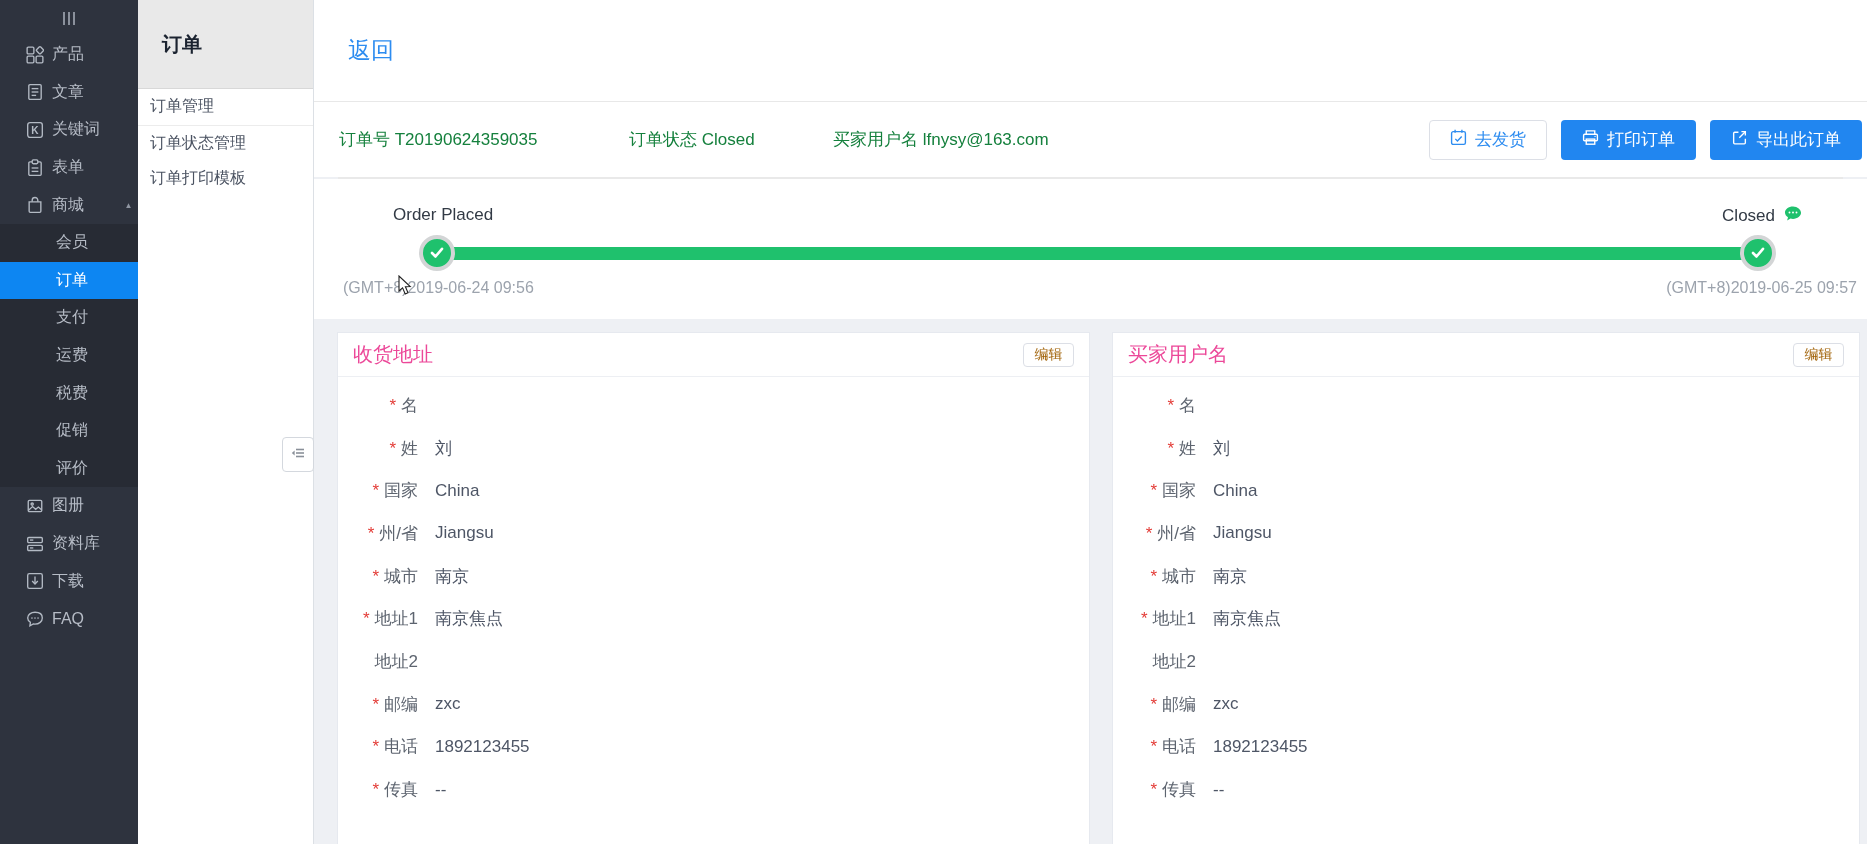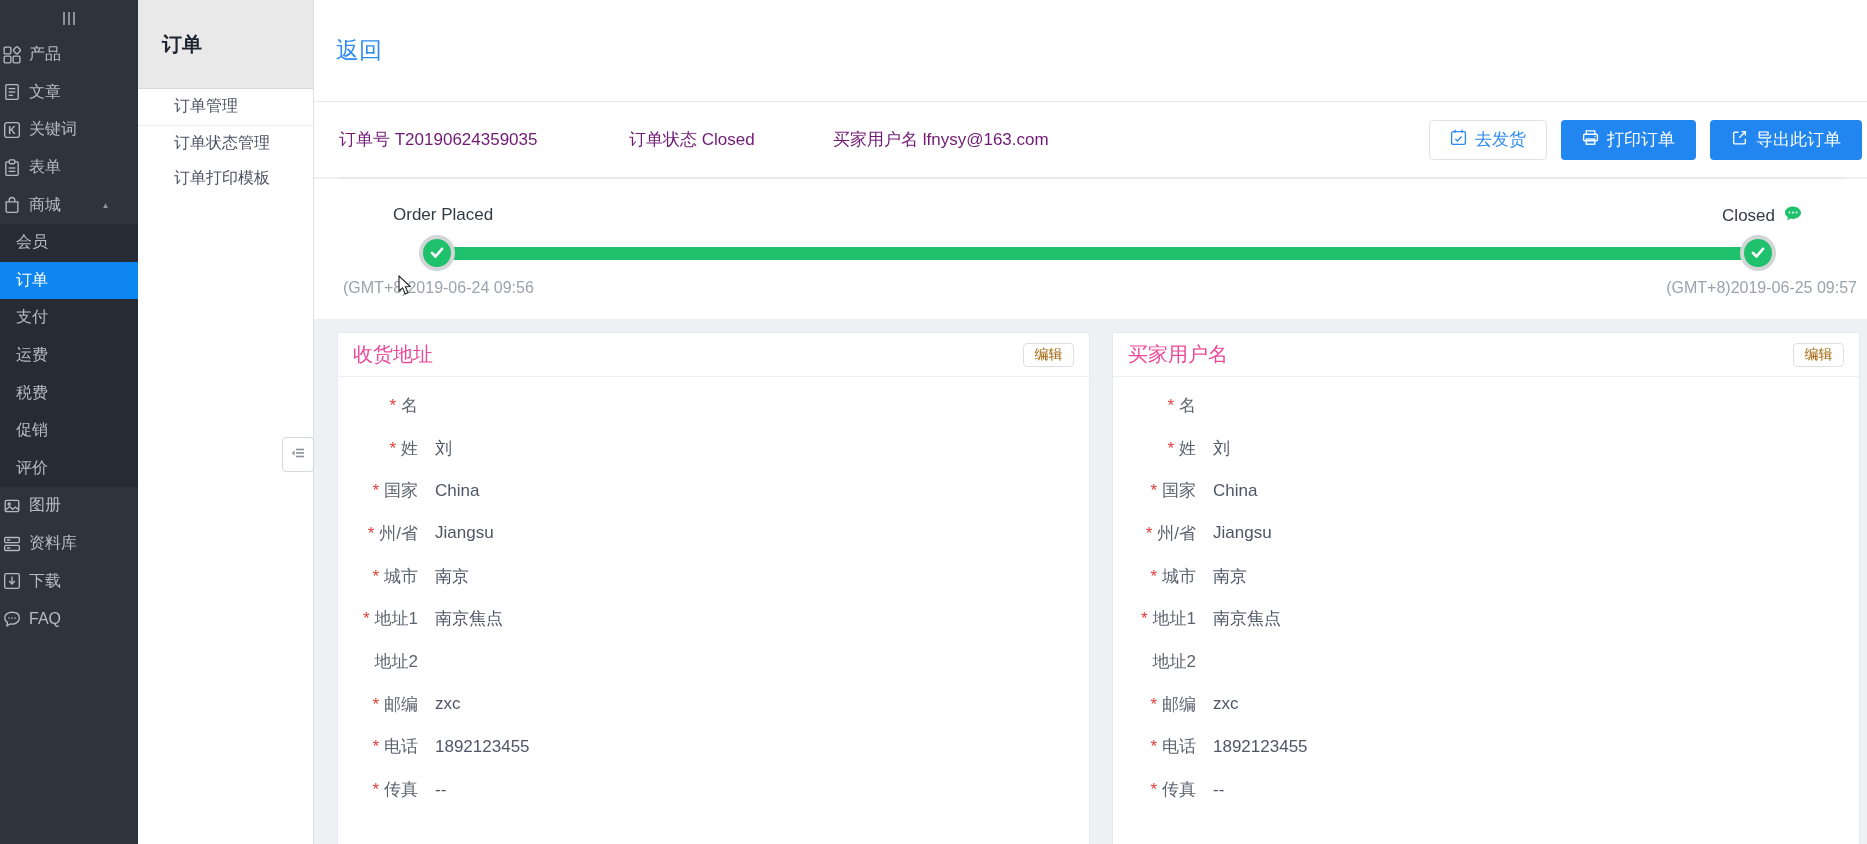--- a/index.html
+++ b/index.html
@@ -3,49 +3,49 @@
 <meta charset="utf-8">
 <style>
   html,body{margin:0;padding:0}
   body{width:1867px;height:844px;position:relative;overflow:hidden;background:#eef0f4;
        font-family:"Liberation Sans","DejaVu Sans",sans-serif;}
   
   .sidebar{position:absolute;left:0;top:0;width:138px;height:844px;background:#2e333e;
            display:flex;flex-direction:column}
   .grip{height:36px;display:flex;align-items:center;justify-content:center;gap:3px;cursor:pointer;flex:none}
   .grip i{width:2px;height:13px;background:#8b919c;display:block}
-  .s-item{height:37.6px;display:flex;align-items:center;padding-left:3px;color:#b6bcc6;
+  .s-item{height:37.6px;display:flex;align-items:center;padding-left:26px;color:#b6bcc6;
           font-size:16px;cursor:pointer;flex:none;white-space:nowrap}
-  .s-item.sub{padding-left:16px}
+  .s-item.sub{padding-left:56px}
   .s-item.active{background:#0d86f2;color:#fff}
   .s-icon{width:18px;height:18px;margin-right:8px;display:flex;flex:none}
   .s-icon svg{width:18px;height:18px}
   .s-sub{background:#272b34}
   .caret{margin-left:40px;font-size:9px;color:#8f96a1;transform:scale(.9)}
   .s-bottom{flex:1;background:#3b4150}
   
   .subnav{position:absolute;left:138px;top:0;width:175px;height:844px;background:#fff;
           border-right:1px solid #dce0e5}
   .subnav-header{height:88px;background:#e9e9e9;border-bottom:1px solid #d8d8d8;display:flex;
                  align-items:center;padding-left:24px;font-size:20px;font-weight:bold;color:#1b2330}
-  .subnav-item{height:35.5px;display:flex;align-items:center;padding-left:36px;font-size:16px;
+  .subnav-item{height:35.5px;display:flex;align-items:center;padding-left:12px;font-size:16px;
                color:#4b5362;cursor:pointer}
   .subnav-item.first{border-bottom:1px solid #ececec}
   
   .toggle{position:absolute;left:282px;top:437px;width:30px;height:33px;background:#fff;
           border:1px solid #d4d8de;border-radius:4px;display:flex;align-items:center;
           justify-content:center;z-index:5;cursor:pointer}
   
   .main{position:absolute;left:314px;top:0;right:0;height:844px;display:flex;flex-direction:column}
   .topbar{height:101px;background:#fff;border-bottom:1px solid #e8e8e8;display:flex;
-          align-items:center;padding-left:22px;flex:none}
+          align-items:center;padding-left:34px;flex:none}
   .back{color:#2d8cf0;font-size:23px;cursor:pointer}
   .infobar{height:75px;background:#fff;display:flex;align-items:center;
            padding:0 5px 0 25px;flex:none}
-  .info-item{font-size:17px;color:#701a75;flex:none}
+  .info-item{font-size:17px;color:#15803d;flex:none}
   .info-item.w1{width:290px}
   .info-item.w2{width:204px}
   .btn-group{margin-left:auto;display:flex;gap:14px;align-items:flex-start}
   .btn{height:40px;border-radius:4px;font-size:17px;display:inline-flex;align-items:center;
        gap:8px;padding:0 20px;cursor:pointer;border:1px solid transparent;white-space:nowrap}
   .btn.ghost{background:#fff;border-color:#dcdfe6;color:#2d8cf0}
   .btn.primary{background:#2186f0;color:#fff}
   .btn svg{width:17px;height:17px}
   .divider{height:2px;background:#e9e9e9;margin:0 24px;flex:none}
   

